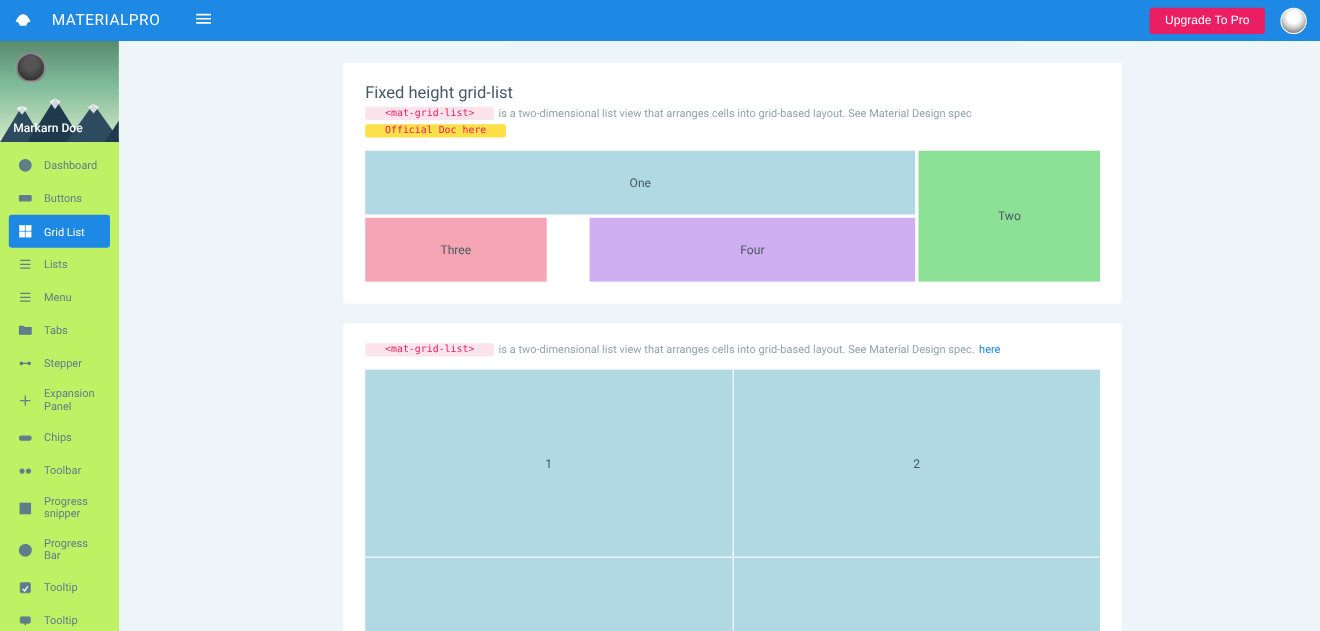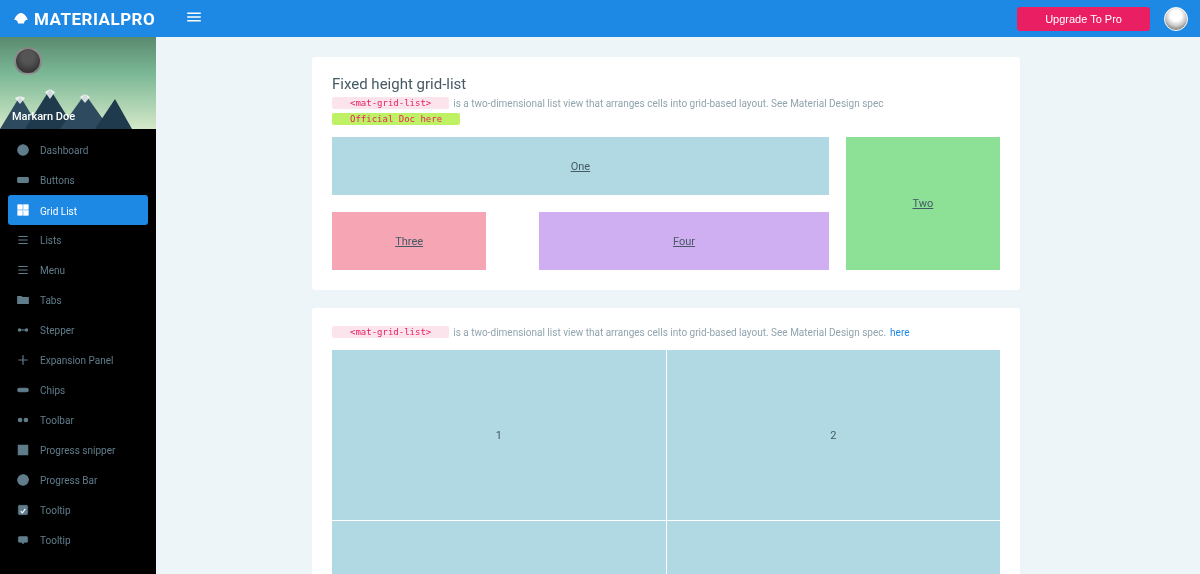--- a/index.html
+++ b/index.html
@@ -1,44 +1,44 @@
 <!DOCTYPE html>
 <html><head>
 <meta charset="utf-8">
 <style>
 * { margin: 0; padding: 0; box-sizing: border-box; }
 body { font-family: -apple-system, BlinkMacSystemFont, "Segoe UI", Roboto, sans-serif; background: #eef5f9; color: #455a64; }
 .topbar { height: 37px; background: #1e88e5; display: flex; align-items: center; padding: 0 12px; position: fixed; top: 0; left: 0; right: 0; z-index: 100; }
-.brand { display: flex; align-items: center; gap: 4px; color: #fff; font-size: 17px; font-weight: 700; letter-spacing: 0.5px; }
+.brand { display: flex; align-items: center; gap: 17px; color: #fff; font-size: 14px; font-weight: 400; letter-spacing: 0.5px; }
 .brand-icon { width: 18px; height: 18px; }
 .hamburger { margin-left: 30px; cursor: pointer; }
 .hamburger svg { width: 18px; height: 18px; fill: #fff; }
 .topbar-spacer { flex: 1; }
-.upgrade-btn { background: #e91e63; color: #fff; border: none; border-radius: 3px; padding: 6px 28px; font-size: 11px; cursor: pointer; margin-right: 14px; }
+.upgrade-btn { background: #e91e63; color: #fff; border: none; border-radius: 3px; padding: 6px 14px; font-size: 11px; cursor: pointer; margin-right: 14px; }
 .avatar-top { width: 24px; height: 24px; border-radius: 50%; background: radial-gradient(circle at 50% 35%, #fff 30%, #ccc 55%, #444 100%); border: 1px solid #fff; cursor: pointer; }
-.sidebar { position: fixed; top: 37px; left: 0; width: 156px; bottom: 0; background: #000000; overflow-y: auto; }
+.sidebar { position: fixed; top: 37px; left: 0; width: 108px; bottom: 0; background: #bef264; overflow-y: auto; }
 .sidebar::-webkit-scrollbar { width: 8px; }
 .sidebar::-webkit-scrollbar-thumb { background: #cfd8dc; border-radius: 4px; }
 .user-box { position: relative; height: 92px; background: linear-gradient(180deg, #5a8a6e 0%, #7bb896 40%, #d4e8c8 100%); overflow: hidden; }
 .mountains { position: absolute; bottom: 0; left: 0; right: 0; height: 45px; }
 .user-avatar { position: absolute; top: 10px; left: 14px; width: 28px; height: 28px; border-radius: 50%; background: radial-gradient(circle at 50% 35%, #555 30%, #222 100%); border: 2px solid rgba(255,255,255,0.4); }
 .user-name { position: absolute; bottom: 6px; left: 12px; color: #fff; font-size: 11px; font-weight: 500; }
 .nav { list-style: none; padding: 6px 8px; }
 .nav-item { display: flex; align-items: center; gap: 10px; padding: 8px 8px; font-size: 10px; color: #607d8b; border-radius: 3px; cursor: pointer; }
 .nav-item.active { background: #1e88e5; color: #fff; align-items: flex-end; }
 .nav-icon { width: 14px; height: 14px; flex-shrink: 0; display: inline-flex; align-items: center; justify-content: center; }
 .nav-icon svg { width: 14px; height: 14px; fill: currentColor; stroke: currentColor; }
 .main { margin-left: 132px; margin-top: 37px; padding: 20px 180px 20px 180px; }
 .card { background: #fff; border-radius: 3px; padding: 18px 20px 20px 20px; margin-bottom: 18px; }
 .card-title { font-size: 15px; font-weight: 400; color: #455a64; margin-bottom: 4px; }
 .card-sub { font-size: 10px; color: #90a4ae; display: flex; align-items: center; flex-wrap: wrap; gap: 4px; margin-bottom: 12px; }
 .code-chip { background: #fce4ec; color: #e91e63; font-family: monospace; font-size: 9px; padding: 1px 18px; border-radius: 2px; }
-.code-chip.doc { background: #bef264; color: #e91e63; }
+.code-chip.doc { background: #fde047; color: #e91e63; }
 .link { color: #1e88e5; cursor: pointer; }
-.grid1 { display: grid; grid-template-columns: repeat(4, 1fr); grid-template-rows: 58px 58px; gap: 17px; text-decoration: underline; }
+.grid1 { display: grid; grid-template-columns: repeat(4, 1fr); grid-template-rows: 58px 58px; gap: 3px; }
 .tile { display: flex; align-items: center; justify-content: center; font-size: 11px; color: #455a64; }
 .t-one { grid-column: 1 / span 3; grid-row: 1; background: #b0d9e4; }
 .t-two { grid-column: 4; grid-row: 1 / span 2; background: #8ce196; }
 .t-three { grid-column: 1; grid-row: 2; background: #f6a5b4; }
 .t-four { grid-column: 2 / span 2; grid-row: 2; background: #d0aef2; margin-left: 36px; }
 .grid2 { display: grid; grid-template-columns: 1fr 1fr; grid-template-rows: 170px 170px; gap: 1px; }
 .tile2 { background: #b0d9e4; display: flex; align-items: center; justify-content: center; font-size: 11px; color: #455a64; }
 </style>
 </head>
 <body>

